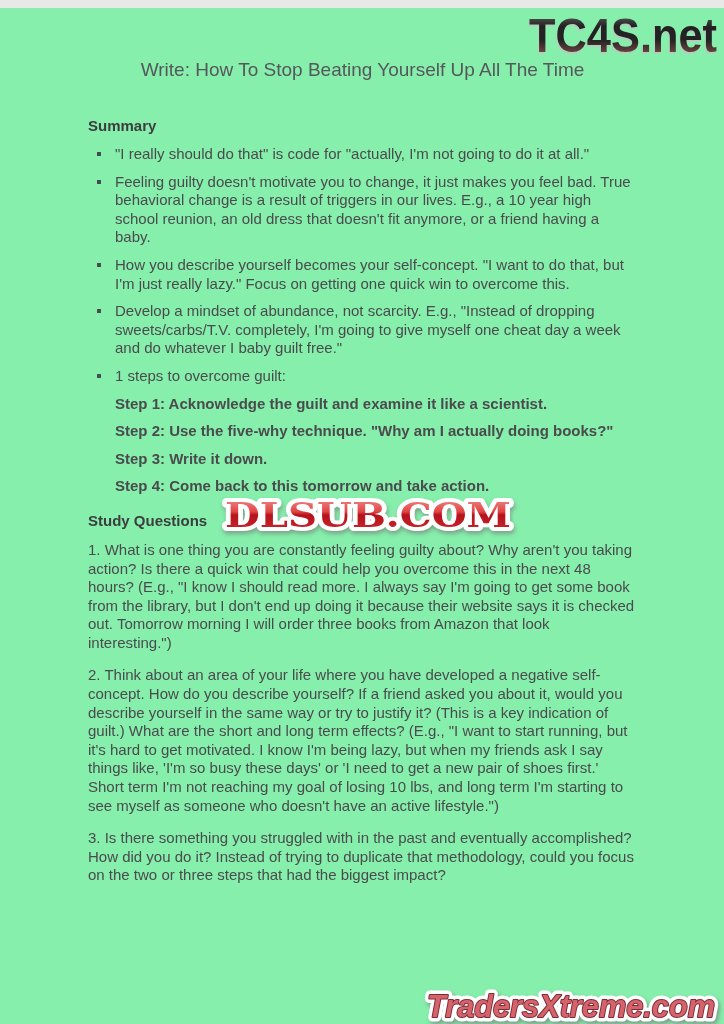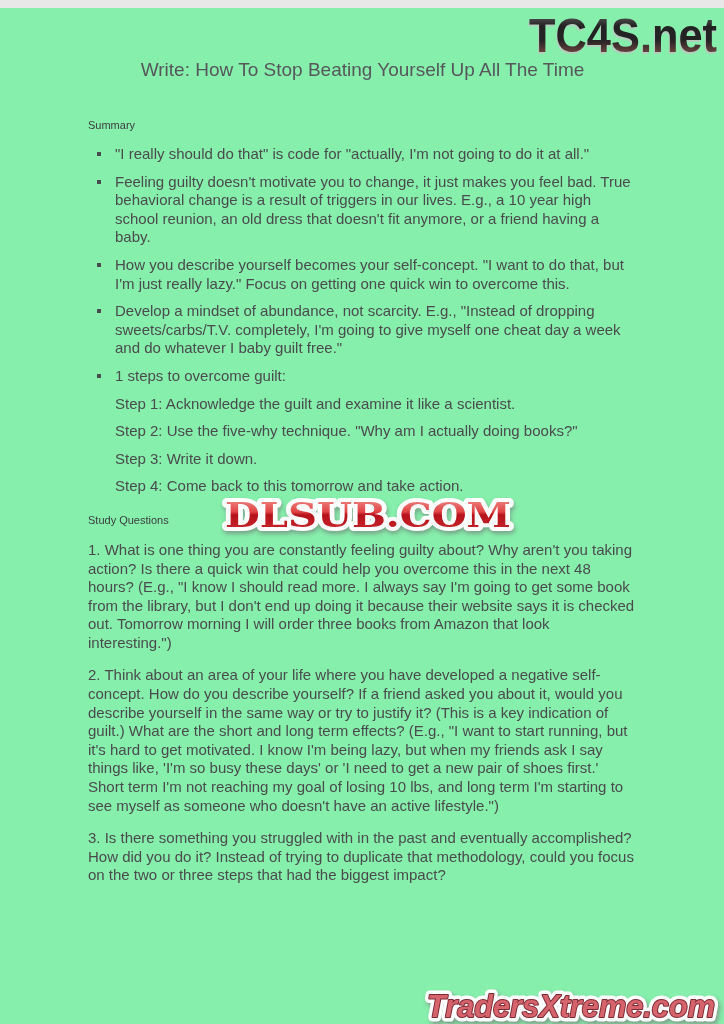--- a/index.html
+++ b/index.html
@@ -6,28 +6,28 @@
   .page{
     position:relative;width:724px;height:1024px;background:#86efac;
     overflow:hidden;font-family:"Liberation Sans",sans-serif;color:#4a4b4d;
     margin:8px auto;
   }
   .doc{position:absolute;left:88px;top:50px;width:549px;font-size:15px;line-height:18.6px;}
   .title{
     font-size:19px;line-height:23px;font-weight:400;color:#56575b;
     text-align:center;margin:0 0 35px 0;white-space:nowrap;
   }
-  .h2{font-size:11px;line-height:19px;font-weight:400;color:#3c3d3f;margin:0 0 10px 0;}
+  .h2{font-size:15px;line-height:19px;font-weight:700;color:#3c3d3f;margin:0 0 10px 0;}
   ul.bullets{list-style:none;margin:0;padding:0;}
   ul.bullets li{position:relative;padding-left:27px;margin:0 0 9px 0;}
   ul.bullets li::before{
     content:"";position:absolute;left:9px;top:7px;width:4px;height:4px;background:#4a4b4d;
   }
   .steps{margin-left:27px;}
-  .steps .step{margin-bottom:9px;}
+  .steps .step{margin-bottom:9px;font-weight:bold;}
   .sq-heading{margin:15px 0 11px 0;}
   .questions p{margin:0 0 14px 0;}
   .tc4s-logo{position:absolute;top:2px;right:4px;filter:drop-shadow(-1px 2px 0 rgba(195,195,195,0.75));}
   .dlsub-logo{position:absolute;left:218px;top:486px;filter:drop-shadow(1px 3px 2px rgba(110,110,110,0.55));}
   .traders-logo{position:absolute;left:422px;top:978px;filter:drop-shadow(2px 3px 2px rgba(125,125,125,0.7));font-style:italic;}
   svg text{font-family:"Liberation Sans",sans-serif;}
   svg text.serifwm{font-family:"DejaVu Serif",serif;}
 </style>
 </head>
 <body>

